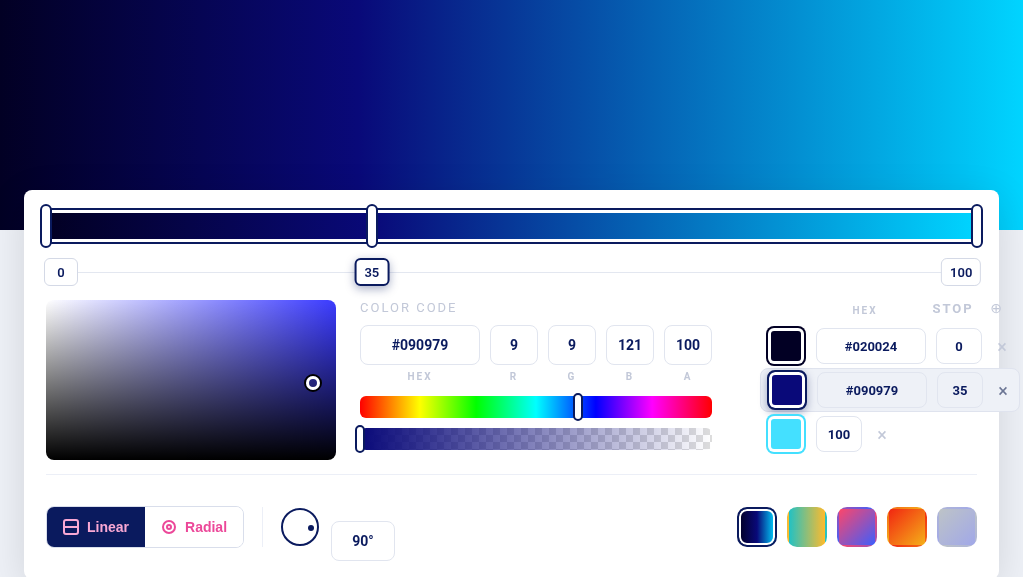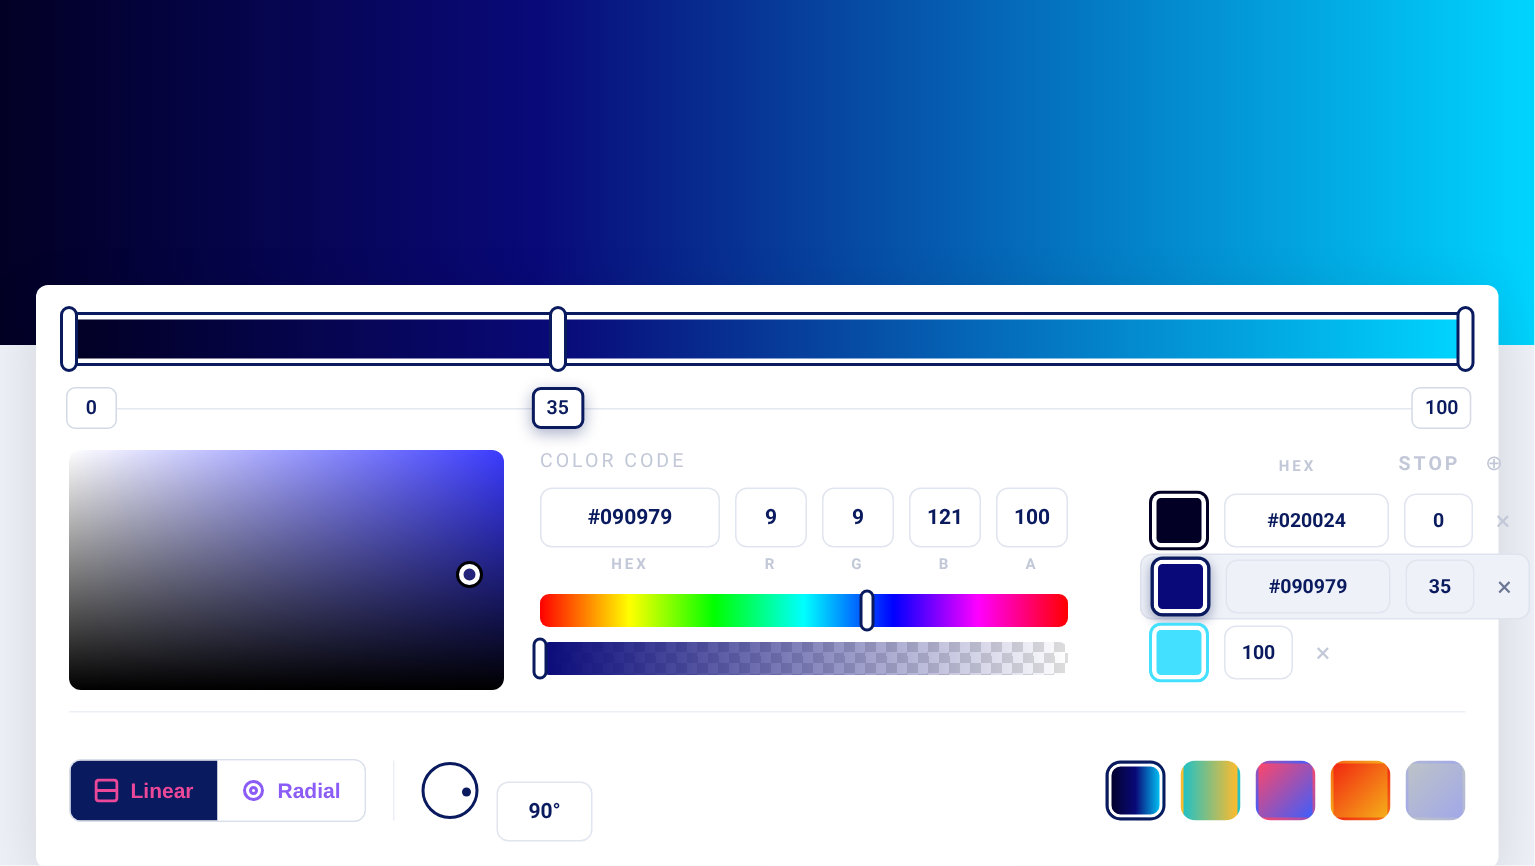--- a/index.html
+++ b/index.html
@@ -130,23 +130,23 @@
   .stop-row.active .swatch { border-color:#0a1a5e; box-shadow: inset 0 0 0 3px #fff, 0 3px 8px rgba(10,26,94,0.35); }
 
   
   .bottom {
     display:flex; align-items:center; gap:18px;
     border-top:1px solid #eceff7; margin-top:14px; padding:18px 0;
   }
   .seg { display:flex; border:1px solid #d9deeb; border-radius:8px; overflow:hidden; }
   .seg button {
     height:40px; padding:0 16px; border:none; background:#fff;
-    font-size:14px; font-weight:700; color:#8b5cf6; display:flex; align-items:center; gap:8px; cursor:pointer;
-  }
-  .seg button.active { background:#0a1a5e; color:#ec4899; }
+    font-size:14px; font-weight:700; color:#ec4899; display:flex; align-items:center; gap:8px; cursor:pointer;
+  }
+  .seg button.active { background:#0a1a5e; color:#f9a8d4; }
   .seg svg { width:16px; height:16px; }
 
   .angle-group { display:flex; align-items:center; gap:12px; }
   .angle-dial {
     width:38px; height:38px; border-radius:50%;
     border:2px solid #0a1a5e; position:relative;
   }
   .angle-dot { position:absolute; width:6px; height:6px; background:#0a1a5e; border-radius:50%; top:15px; right:3px; }
   .angle-inp {
     height:40px; width:64px; border:1px solid #e1e5ef; border-radius:8px;

